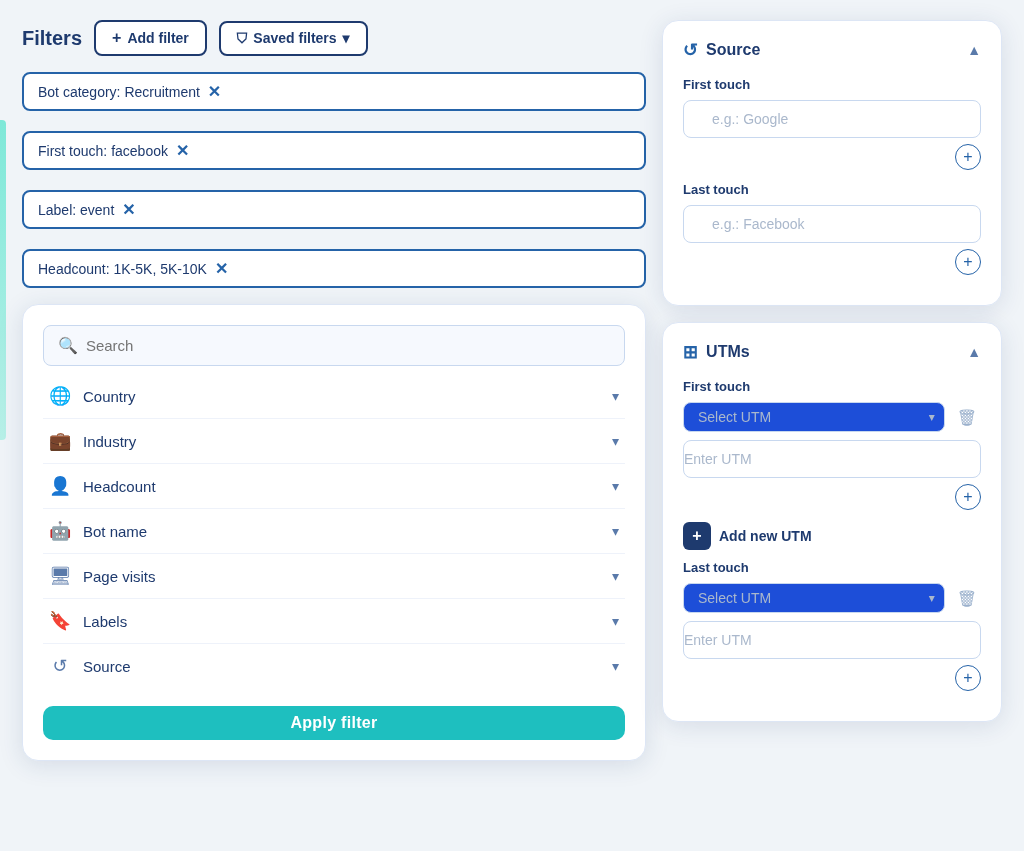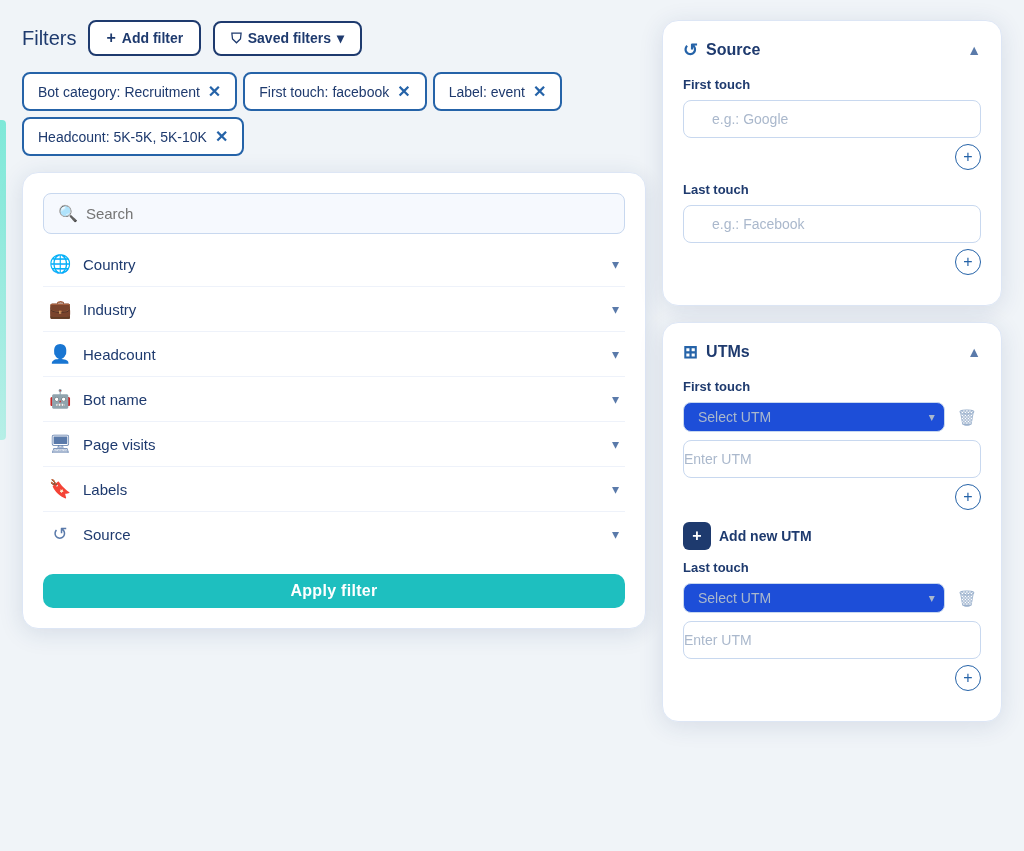--- a/index.html
+++ b/index.html
@@ -34,21 +34,21 @@
     
     .filters-header {
       display: flex;
       align-items: center;
       gap: 12px;
       margin-bottom: 16px;
       flex-wrap: wrap;
     }
     .filters-title {
       font-size: 20px;
-      font-weight: 400;
+      font-weight: 700;
       color: #1e3a6e;
     }
     .btn-add-filter {
       display: flex;
       align-items: center;
       gap: 6px;
       border: 2px solid #1e3a6e;
       border-radius: 8px;
       padding: 7px 16px;
       background: white;
@@ -68,22 +68,23 @@
       color: #1e3a6e;
       font-size: 14px;
       font-weight: 600;
       cursor: pointer;
     }
 
     
     .filter-tags {
       display: flex;
       flex-wrap: wrap;
-      gap: 6px;
+      gap: 20px;
       margin-bottom: 16px;
+      flex-direction: column;
     }
     .filter-tag {
       display: flex;
       align-items: center;
       gap: 8px;
       border: 2px solid #2563a8;
       border-radius: 8px;
       padding: 8px 14px;
       background: white;
       color: #1e3a6e;
@@ -356,21 +357,21 @@
       </div>
       <div class="filter-tag">
         <span>First touch: facebook</span>
         <span class="filter-tag-x">✕</span>
       </div>
       <div class="filter-tag">
         <span>Label: event</span>
         <span class="filter-tag-x">✕</span>
       </div>
       <div class="filter-tag">
-        <span>Headcount: 5K-5K, 5K-10K</span>
+        <span>Headcount: 1K-5K, 5K-10K</span>
         <span class="filter-tag-x">✕</span>
       </div>
     </div>
 
     <div class="dropdown-panel">
       
       <div class="search-box">
         <span style="color:#7a90b0;font-size:16px;">🔍</span>
         <input class="search-input" type="text" placeholder="Search" style="">
       </div>

